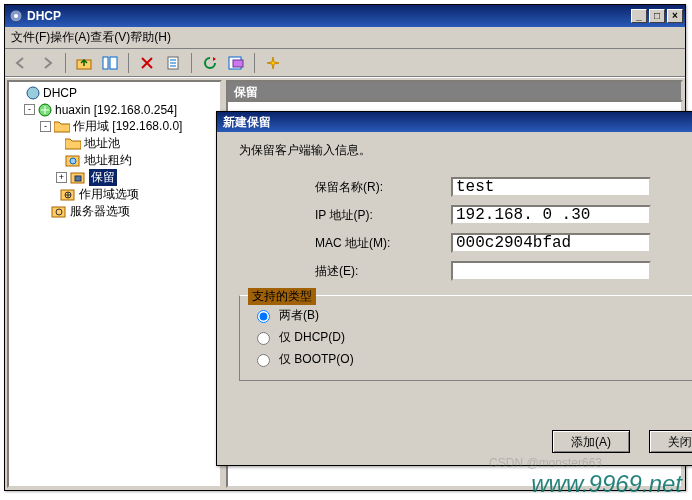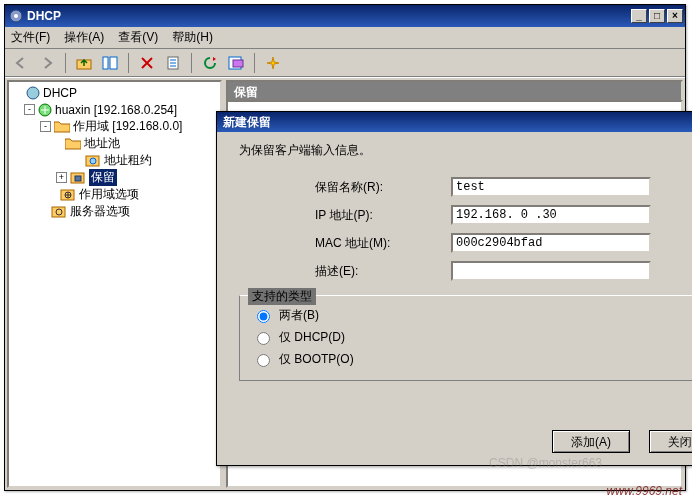--- a/index.html
+++ b/index.html
@@ -2,49 +2,49 @@
 <html><head>
 <meta charset="utf-8">
 <style>
 * { box-sizing: border-box; font-family: 'SimSun', 'Tahoma', sans-serif; font-size: 12px; }
 body { margin: 0; background: #fff; width: 692px; height: 500px; overflow: hidden; position: relative; }
 .window { width: 682px; height: 487px; margin: 4px; border: 1px solid #000; background: #d4d0c8; display: flex; flex-direction: column; box-shadow: 1px 1px 2px rgba(0,0,0,.3); }
 .titlebar { height: 22px; background: linear-gradient(#0a246a,#2a5ab8); color: #fff; display: flex; align-items: center; padding: 0 2px 0 4px; font-weight: bold; }
 .titlebar .ticon { margin-right: 4px; }
 .titlebar .title { flex: 1; }
 .tbtn { width: 16px; height: 14px; background: #d4d0c8; border: 1px solid #fff; border-right-color:#404040; border-bottom-color:#404040; margin-left: 2px; display:flex; align-items:center; justify-content:center; color:#000; font-size:10px; line-height:1; }
-.menubar { height: 22px; display: flex; align-items: center; padding: 0 6px; gap: 14px; border-bottom: 1px solid #808080; }
+.menubar { height: 22px; display: flex; align-items: center; padding: 0 6px; gap: 0; border-bottom: 1px solid #808080; }
 .toolbar { height: 28px; display: flex; align-items: center; padding: 0 6px; gap: 6px; border-bottom: 1px solid #808080; }
 .tbicon { width: 20px; height: 20px; display:flex; align-items:center; justify-content:center; border:1px solid transparent; }
 .sep { width:1px; height:20px; background:#808080; margin:0 2px; }
 .body { flex:1; display:flex; border-top:1px solid #fff; }
 .tree { width: 215px; background:#fff; border:2px inset #d4d0c8; margin:2px; overflow:auto; padding:2px 0; }
 .tn { display:flex; align-items:center; height:17px; white-space:nowrap; }
 .tn .exp { width:11px; height:11px; border:1px solid #808080; margin:0 3px; text-align:center; line-height:9px; font-size:9px; background:#fff; }
 .tn .noexp { width:17px; }
 .tn .ti { margin-right:3px; }
 .tn.sel .lbl { background:#0a246a; color:#fff; padding:0 2px; }
 .right { flex:1; position:relative; margin:2px; }
 .panehead { height:20px; background:#808080; color:#fff; font-weight:bold; padding:2px 6px; border:2px inset #d4d0c8; border-bottom:none; }
 .panebody { height:calc(100% - 20px); background:#fff; border:2px inset #d4d0c8; }
 .dialog { position:absolute; left:216px; top:111px; width:526px; height:355px; background:#d4d0c8; border:1px solid #000; box-shadow:1px 1px 3px rgba(0,0,0,.4); display:flex; flex-direction:column; }
 .dialog .dtitle { height:20px; background:linear-gradient(#0a246a,#2a5ab8); color:#fff; display:flex; align-items:center; padding:0 2px 0 6px; font-weight:bold; }
 .dialog .dtitle .sp { flex:1; }
 .dbody { padding:10px 14px; flex:1; position:relative;margin-left:8px; }
 .intro { margin-bottom:14px; }
 .frow { display:flex; align-items:center; height:28px;justify-content:center; }
 .frow .flab { width:136px; }
-.frow input { width:200px; height:20px; border:2px inset #d4d0c8; background:#fff; padding:0 3px; font-family:'Courier New',monospace; font-size:12px; }
+.frow input { width:200px; height:20px; border:2px inset #d4d0c8; background:#fff; padding:0 3px; font-family:'Courier New',monospace; font-size:16px; }
 .fieldset { border:1px solid #808080; border-top:1px groove #fff; margin:10px 0; padding:8px 12px 10px; position:relative; }
-.fieldset .legend { position:absolute; top:-8px; left:8px; background:#737373; padding:0 4px;font-family:Liberation Serif, serif; }
+.fieldset .legend { position:absolute; top:-8px; left:8px; background:#a16207; padding:0 4px;font-family:Liberation Serif, serif; }
 .radio { display:flex; align-items:center; height:22px; gap:6px; }
 .radio input { width:13px; height:13px; }
 .dbtns { display:flex; justify-content:flex-end; gap:19px; padding:6px 14px 12px; }
 .btn { min-width:78px; height:23px; background:#d4d0c8; border:1px solid #000; box-shadow:inset 1px 1px #fff, inset -1px -1px #808080; text-align:center; padding-top:3px; cursor:pointer; }
-.watermark { position:absolute; right:10px; bottom:2px; color:#7f1d1d; font-size:12px; font-style:italic; font-family:Arial; opacity:.9; pointer-events:none; }
+.watermark { position:absolute; right:10px; bottom:2px; color:#0f766e; font-size:24px; font-style:italic; font-family:Arial; opacity:.9; pointer-events:none; }
 .csdn { position:absolute; right:90px; bottom:30px; color:rgba(120,120,120,.35); font-size:12px; pointer-events:none; }
 svg { display:block; }
 </style>
 </head>
 <body>
 
 <div class="window">
   <div class="titlebar">
     <span class="ticon">
       <svg width="14" height="14">
@@ -153,21 +153,21 @@
         <span class="lbl">作用域 [192.168.0.0]</span>
       </div>
       <div class="tn" style="padding-left:56px">
         <span class="ti">
             <svg width="16" height="13">
               <path d="M0 2h5l2 2h9v8H0z" fill="#fc6" stroke="#a60"></path>
             </svg>
           </span>
         <span class="lbl">地址池</span>
       </div>
-      <div class="tn" style="padding-left:76px">
+      <div class="tn" style="padding-left:56px">
         <span class="ti">
             <svg width="16" height="13">
               <rect x="1" y="2" width="13" height="10" fill="#fc6" stroke="#a60"></rect>
               <circle cx="8" cy="7" r="3" fill="#9cf" stroke="#06c"></circle>
             </svg>
           </span>
         <span class="lbl">地址租约</span>
       </div>
       <div class="tn sel" style="padding-left:44px">
         <span class="exp">+</span>

